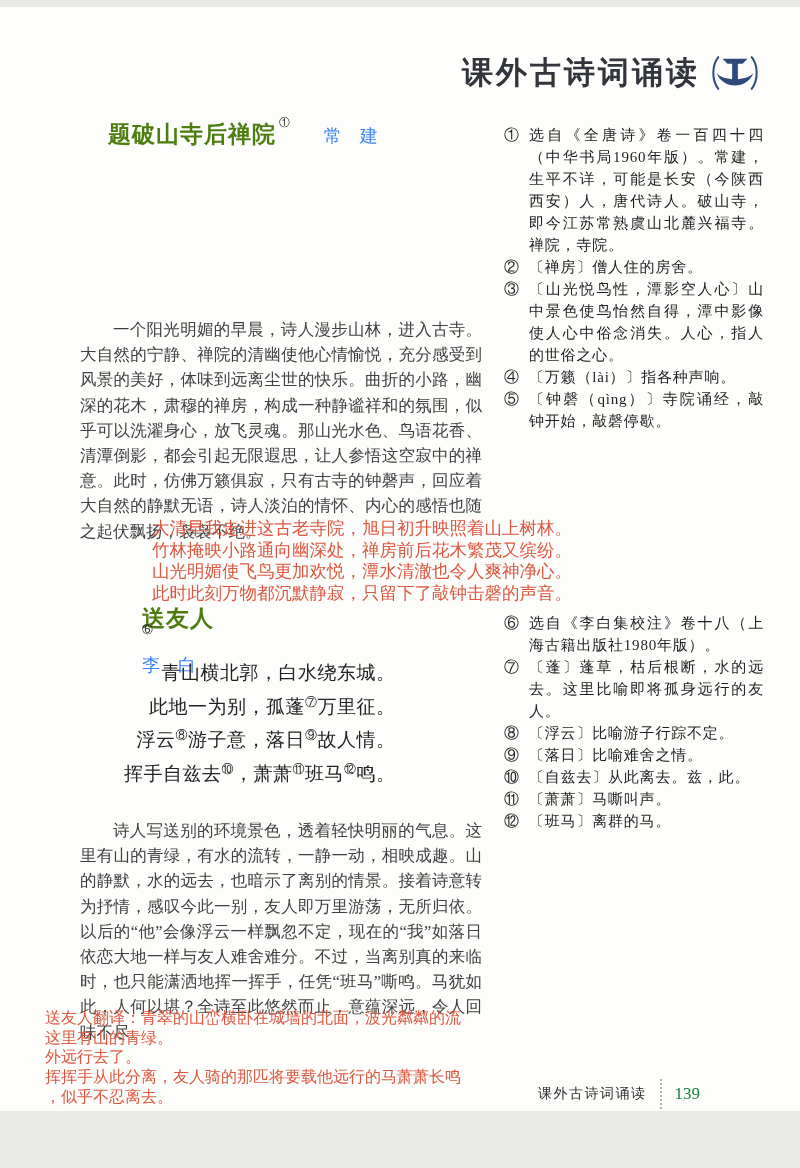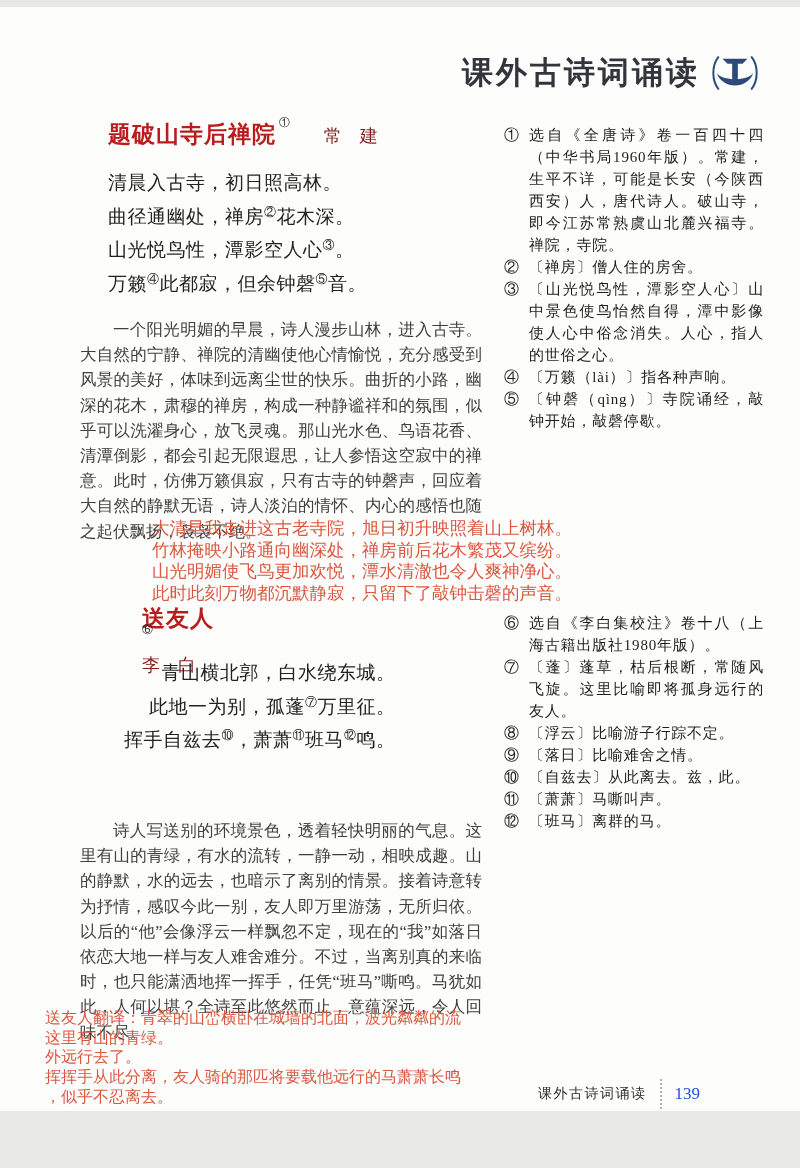--- a/index.html
+++ b/index.html
@@ -10,23 +10,23 @@
   }
   
   .header{position:absolute;top:40px;left:360px;width:400px;height:52px;
     display:flex;align-items:center;justify-content:flex-end;gap:10px;}
   .header-title{font-weight:700;font-size:31px;letter-spacing:3px;color:#33353c;}
   .anchor-wrap{display:flex;align-items:center;}
   
   .poem-title-row{position:absolute;display:flex;align-items:baseline;}
   #poem1-title-row{left:108px;top:112px;}
   #poem2-title-row{left:108px;top:596px;flex-direction:column;}
-  .poem-title{font-weight:700;font-size:23px;letter-spacing:1px;color:#b91c1c;}
+  .poem-title{font-weight:700;font-size:23px;letter-spacing:1px;color:#4d7c0f;}
   .title-ref{font-size:13px;position:relative;top:-11px;margin-left:3px;color:#1c1c1c;}
-  .poem-author{font-size:18px;margin-left:34px;color:#7f1d1d;}
+  .poem-author{font-size:18px;margin-left:34px;color:#3b82f6;}
   
   .poem-lines{position:absolute;font-size:19px;line-height:33.5px;letter-spacing:.5px;color:#222;}
   #poem1-lines{left:108px;top:159px;}
   #poem2-lines{left:124px;top:649px;text-align:right;}
   .poem-lines sup,.analysis sup,.note-text sup{font-size:12px;line-height:0;}
   
   .analysis{position:absolute;width:402px;font-size:16.5px;line-height:25.2px;
     text-align:justify;text-indent:2em;color:#404040;}
   #analysis1{left:80px;top:310px;}
   #analysis2{left:80px;top:811px;}
@@ -40,21 +40,21 @@
   .notes{position:absolute;width:260px;}
   #notes1{left:504px;top:117px;}
   #notes2{left:504px;top:605px;}
   .note{display:flex;font-size:15px;line-height:22px;color:#1e1e1e;}
   .note-num{flex:0 0 25px;width:25px;}
   .note-text{flex:1;letter-spacing:.8px;text-align:justify;}
   
   .footer{position:absolute;left:538px;top:1072px;display:flex;align-items:center;z-index:2;}
   .footer-label{font-size:14px;letter-spacing:1.5px;color:#2d2d2d;}
   .footer-divider{width:0;border-left:2px dotted #b3b3b3;height:30px;margin:0 13px;}
-  .page-number{font-size:17px;color:#1d4ed8;}
+  .page-number{font-size:17px;color:#15803d;}
 </style>
 </head>
 <body>
 
 <div class="page">
 
   <div class="header">
     <span class="header-title">课外古诗词诵读</span>
     <span class="anchor-wrap">
       <svg width="50" height="42" viewBox="0 0 60 50" aria-hidden="true">
@@ -66,45 +66,40 @@
       </svg>
     </span>
   </div>
 
   <div class="poem-title-row" id="poem1-title-row">
     <span class="poem-title">题破山寺后禅院</span>
     <span class="title-ref"><sup>①</sup></span>
     <span class="poem-author">常　建</span>
   </div>
 
-  <div class="poem-lines" id="poem1-lines">
-      <div class="line">清晨入古寺，初日照高林。</div>
-      <div class="line">曲径通幽处，禅房<sup>②</sup>花木深。</div>
-      <div class="line">山光悦鸟性，潭影空人心<sup>③</sup>。</div>
-      <div class="line">万籁<sup>④</sup>此都寂，但余钟磬<sup>⑤</sup>音。</div>
-    </div>
 
   <div class="analysis" id="analysis1">一个阳光明媚的早晨，诗人漫步山林，进入古寺。大自然的宁静、禅院的清幽使他心情愉悦，充分感受到风景的美好，体味到远离尘世的快乐。曲折的小路，幽深的花木，肃穆的禅房，构成一种静谧祥和的氛围，似乎可以洗濯身心，放飞灵魂。那山光水色、鸟语花香、清潭倒影，都会引起无限遐思，让人参悟这空寂中的禅意。此时，仿佛万籁俱寂，只有古寺的钟磬声，回应着大自然的静默无语，诗人淡泊的情怀、内心的感悟也随之起伏飘扬，袅袅不绝。</div>
 
   <div class="red-block" id="red1">
       <div class="line">大清早我走进这古老寺院，旭日初升映照着山上树林。</div>
       <div class="line">竹林掩映小路通向幽深处，禅房前后花木繁茂又缤纷。</div>
       <div class="line">山光明媚使飞鸟更加欢悦，潭水清澈也令人爽神净心。</div>
       <div class="line">此时此刻万物都沉默静寂，只留下了敲钟击磬的声音。</div>
     </div>
 
   <div class="poem-title-row" id="poem2-title-row">
     <span class="poem-title">送友人</span>
     <span class="title-ref"><sup>⑥</sup></span>
     <span class="poem-author">李　白</span>
   </div>
 
   <div class="poem-lines" id="poem2-lines">
       <div class="line">青山横北郭，白水绕东城。</div>
       <div class="line">此地一为别，孤蓬<sup>⑦</sup>万里征。</div>
+      <div class="line">浮云<sup>⑧</sup>游子意，落日<sup>⑨</sup>故人情。</div>
       <div class="line">挥手自兹去<sup>⑩</sup>，萧萧<sup>⑪</sup>班马<sup>⑫</sup>鸣。</div>
     </div>
 
   <div class="analysis" id="analysis2">诗人写送别的环境景色，透着轻快明丽的气息。这里有山的青绿，有水的流转，一静一动，相映成趣。山的静默，水的远去，也暗示了离别的情景。接着诗意转为抒情，感叹今此一别，友人即万里游荡，无所归依。以后的“他”会像浮云一样飘忽不定，现在的“我”如落日依恋大地一样与友人难舍难分。不过，当离别真的来临时，也只能潇洒地挥一挥手，任凭“班马”嘶鸣。马犹如此，人何以堪？全诗至此悠然而止，意蕴深远，令人回味不尽。</div>
 
   <div class="red-block" id="red2">
       <div class="line">送友人翻译：青翠的山峦横卧在城墙的北面，波光粼粼的流</div>
       <div class="line">这里有山的青绿。</div>
       <div class="line">外远行去了。</div>
       <div class="line">挥挥手从此分离，友人骑的那匹将要载他远行的马萧萧长鸣</div>
@@ -134,21 +129,21 @@
       </div>
     </div>
 
   <div class="notes" id="notes2">
       <div class="note">
         <span class="note-num">⑥</span>
         <span class="note-text">选自《李白集校注》卷十八（上海古籍出版社1980年版）。</span>
       </div>
       <div class="note">
         <span class="note-num">⑦</span>
-        <span class="note-text">〔蓬〕蓬草，枯后根断，常随风飞旋。这里比喻即将孤身远行的友人。</span>
+        <span class="note-text">〔蓬〕蓬草，枯后根断，水的远去。这里比喻即将孤身远行的友人。</span>
       </div>
       <div class="note">
         <span class="note-num">⑧</span>
         <span class="note-text">〔浮云〕比喻游子行踪不定。</span>
       </div>
       <div class="note">
         <span class="note-num">⑨</span>
         <span class="note-text">〔落日〕比喻难舍之情。</span>
       </div>
       <div class="note">

